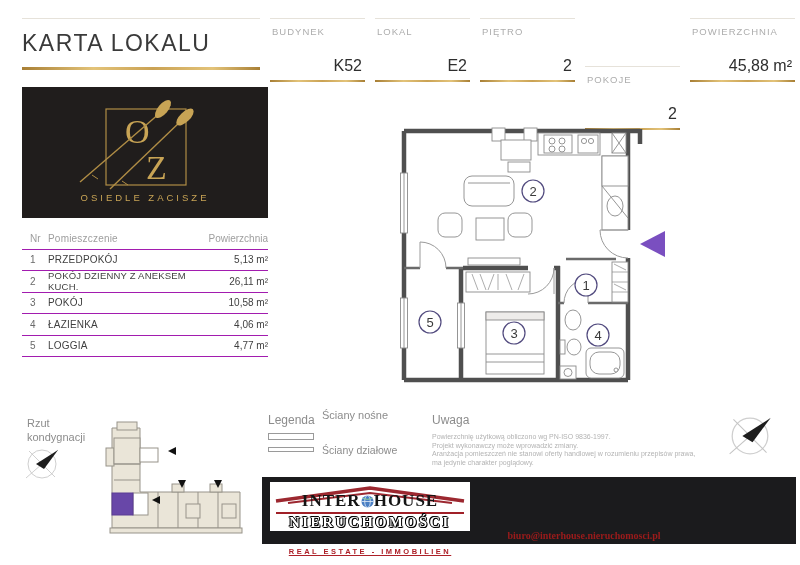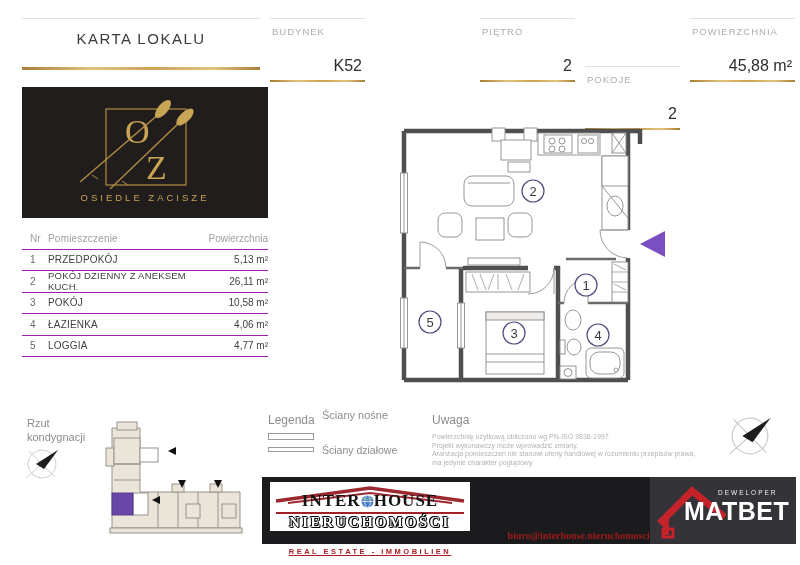--- a/index.html
+++ b/index.html
@@ -7,22 +7,22 @@
   #app {
     position:relative; width:800px; height:565px; background:#fff;
     font-family:"Liberation Sans", sans-serif; overflow:hidden;
   }
   .topline { position:absolute; height:1px; background:#e6e2da; }
   .goldline { position:absolute; height:3px;
     background:linear-gradient(90deg,#a87f35,#e3c379 30%,#caa254 55%,#e3c379 80%,#a87f35); }
 
   
   .title-block { position:absolute; left:22px; top:18px; width:238px; height:52px; }
-  .title-block .t { position:absolute; top:12px; width:100%; text-align:center;
-    font-size:15px; letter-spacing:1.5px; color:#3a3a3a; }
+  .title-block .t { position:absolute; top:12px; width:100%; text-align:left;
+    font-size:23px; letter-spacing:1.5px; color:#3a3a3a; }
 
   
   .hcell { position:absolute; top:18px; height:64px; }
   .hcell .lab { position:absolute; top:8px; left:2px; font-size:9.5px; letter-spacing:1px; color:#adadad; }
   .hcell .val { position:absolute; bottom:7px; right:3px; font-size:16px; color:#2e2e2e; }
 
   
   .logo-box { position:absolute; left:22px; top:87px; width:246px; height:131px; background:#201d1c; }
 
   
@@ -86,20 +86,26 @@
     <div class="t">KARTA LOKALU</div>
     <div class="goldline" style="left:0;top:49px;width:238px;"></div>
   </div>
 
   <div class="hcell" style="left:270px;width:95px;">
     <div class="topline" style="left:0;top:0;width:95px;"></div>
     <div class="lab">BUDYNEK</div>
     <div class="val">K52</div>
     <div class="goldline" style="left:0;bottom:0;width:95px;height:2.5px;"></div>
   </div>
+  <div class="hcell" style="left:375px;width:95px;">
+    <div class="topline" style="left:0;top:0;width:95px;"></div>
+    <div class="lab">LOKAL</div>
+    <div class="val">E2</div>
+    <div class="goldline" style="left:0;bottom:0;width:95px;height:2.5px;"></div>
+  </div>
   <div class="hcell" style="left:480px;width:95px;">
     <div class="topline" style="left:0;top:0;width:95px;"></div>
     <div class="lab">PIĘTRO</div>
     <div class="val">2</div>
     <div class="goldline" style="left:0;bottom:0;width:95px;height:2.5px;"></div>
   </div>
   <div class="hcell" style="left:585px;width:95px;margin-top:48px;">
     <div class="topline" style="left:0;top:0;width:95px;"></div>
     <div class="lab">POKOJE</div>
     <div class="val">2</div>
@@ -350,24 +356,15 @@
               <circle cx="7" cy="7" r="6.5" fill="#4a7fc4"></circle>
               <ellipse cx="7" cy="7" rx="3" ry="6.5" fill="none" stroke="#dfe9f5" stroke-width="0.9"></ellipse>
               <line x1="0.5" y1="7" x2="13.5" y2="7" stroke="#dfe9f5" stroke-width="0.9"></line>
               <path d="M 2 3.5 Q 7 6 12 3.5" fill="none" stroke="#8fd08f" stroke-width="1"></path>
             </svg></span><span>HOUSE</span>
       </div>
       <div class="ih-sub">NIERUCHOMOŚCI</div>
       <div class="ih-tag">REAL ESTATE - IMMOBILIEN</div>
     </div>
     <div class="email">biuro@interhouse.nieruchomosci.pl</div>
-    <div class="matbet">
-      <svg class="mb-house" width="70" height="56" viewBox="0 0 70 56">
-        <path d="M 6 38 L 36 8 L 66 32" fill="none" stroke="#c4232b" stroke-width="7" stroke-linecap="square"></path>
-        <path d="M 10 36 V 52" stroke="#c4232b" stroke-width="6"></path>
-        <rect x="7" y="46" width="10" height="8" fill="none" stroke="#c4232b" stroke-width="3"></rect>
-      </svg>
-      <div class="mb-dev">DEWELOPER</div>
-      <div class="mb-name">MATBET</div>
-    </div>
   </div>
 
 </div>
 
 </body></html>

